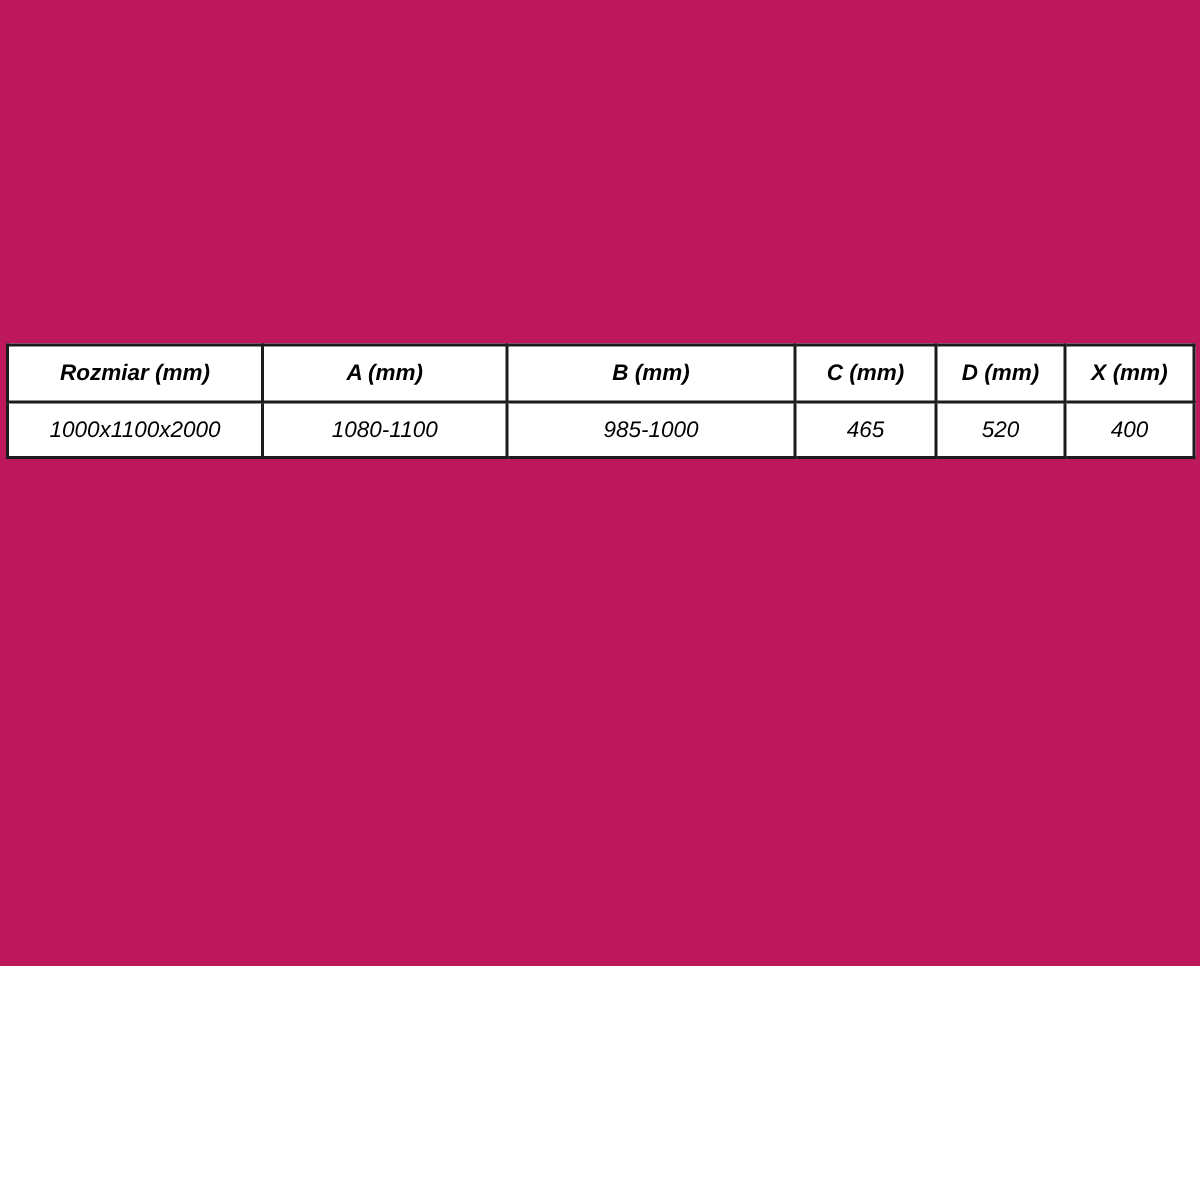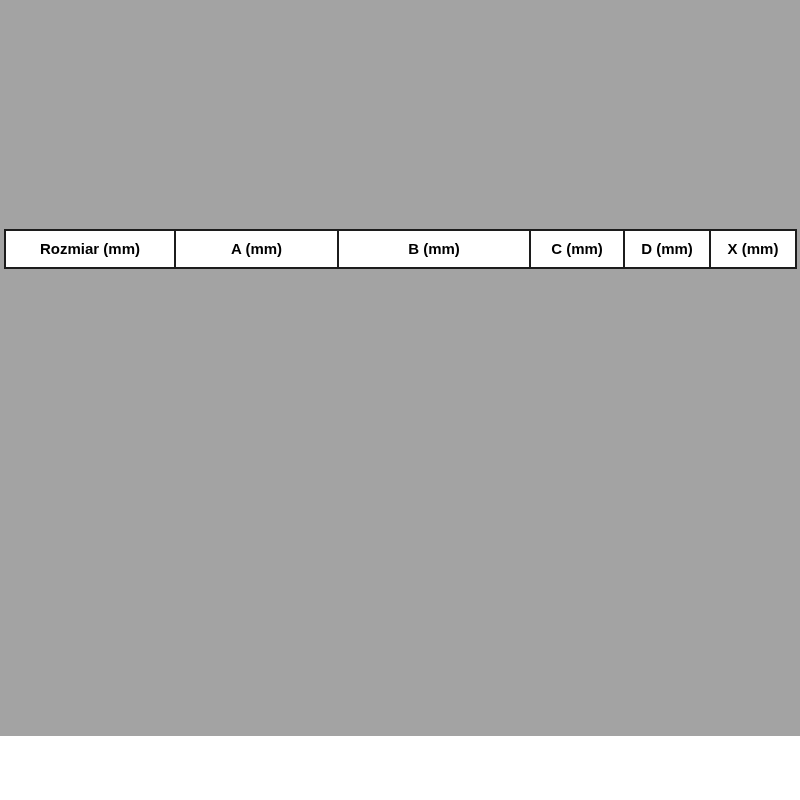--- a/index.html
+++ b/index.html
@@ -7,22 +7,23 @@
     padding: 0;
     width: 800px;
     height: 800px;
     background: #ffffff;
     font-family: "Liberation Sans", sans-serif;
     color: #000000;
   }
   .page {
     position: relative;
     width: 800px;
-    height: 736px;
-    background: #a3a3a3;
+    height: 644px;
+    background: #be185d;
+    font-style: italic;
   }
   table.spec-table {
     position: absolute;
     left: 4px;
     top: 229px;
     width: 791px;
     border-collapse: collapse;
     table-layout: fixed;
     background: #ffffff;
   }
@@ -61,15 +62,23 @@
       <tr>
         <th>Rozmiar (mm)</th>
         <th>A (mm)</th>
         <th>B (mm)</th>
         <th>C (mm)</th>
         <th>D (mm)</th>
         <th>X (mm)</th>
       </tr>
     </thead>
     <tbody>
+        <tr>
+          <td>1000x1100x2000</td>
+          <td>1080-1100</td>
+          <td>985-1000</td>
+          <td>465</td>
+          <td>520</td>
+          <td>400</td>
+        </tr>
       </tbody>
   </table>
 </div>
 
 </body></html>

